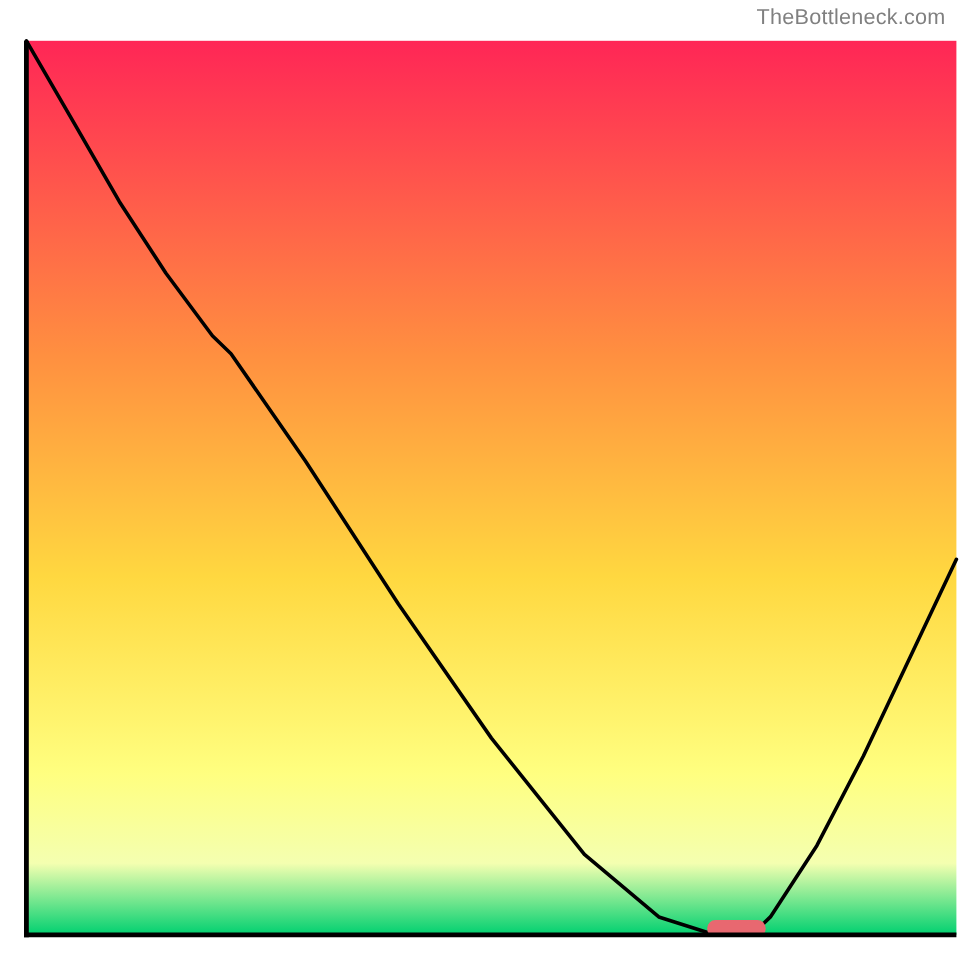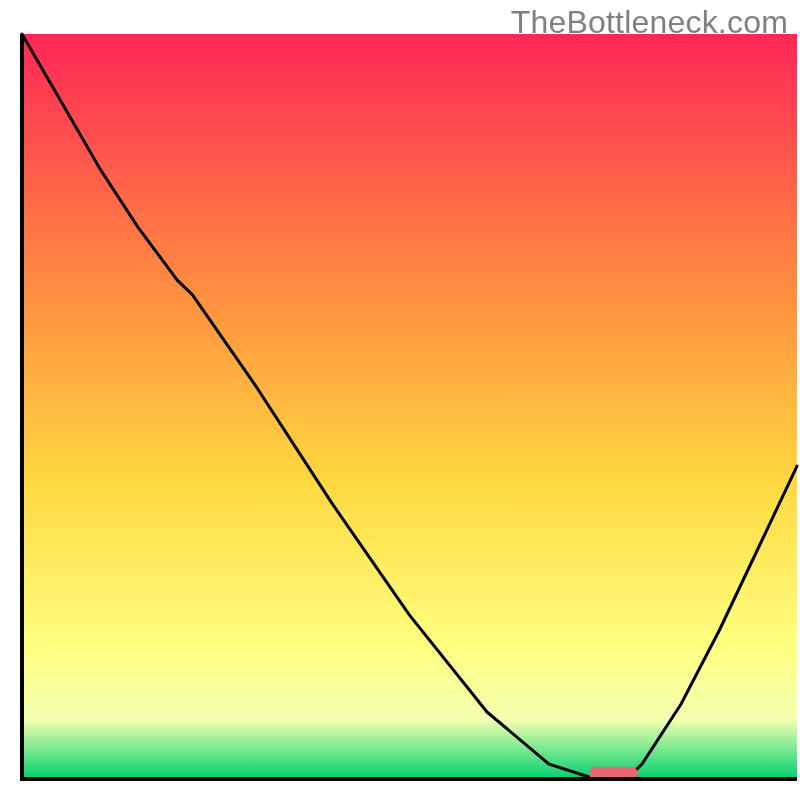--- a/index.html
+++ b/index.html
@@ -13,21 +13,21 @@
   .stage {
     position: relative;
     width: 800px;
     height: 800px;
   }
   .watermark {
     position: absolute;
     top: 4px;
     right: 12px;
     font-family: Arial, Helvetica, sans-serif;
-    font-size: 32px;
+    font-size: 18px;
     font-weight: 400;
     color: #808080;
     letter-spacing: 0.2px;
     user-select: none;
   }
   svg {
     display: block;
   }
 </style>
 </head>

